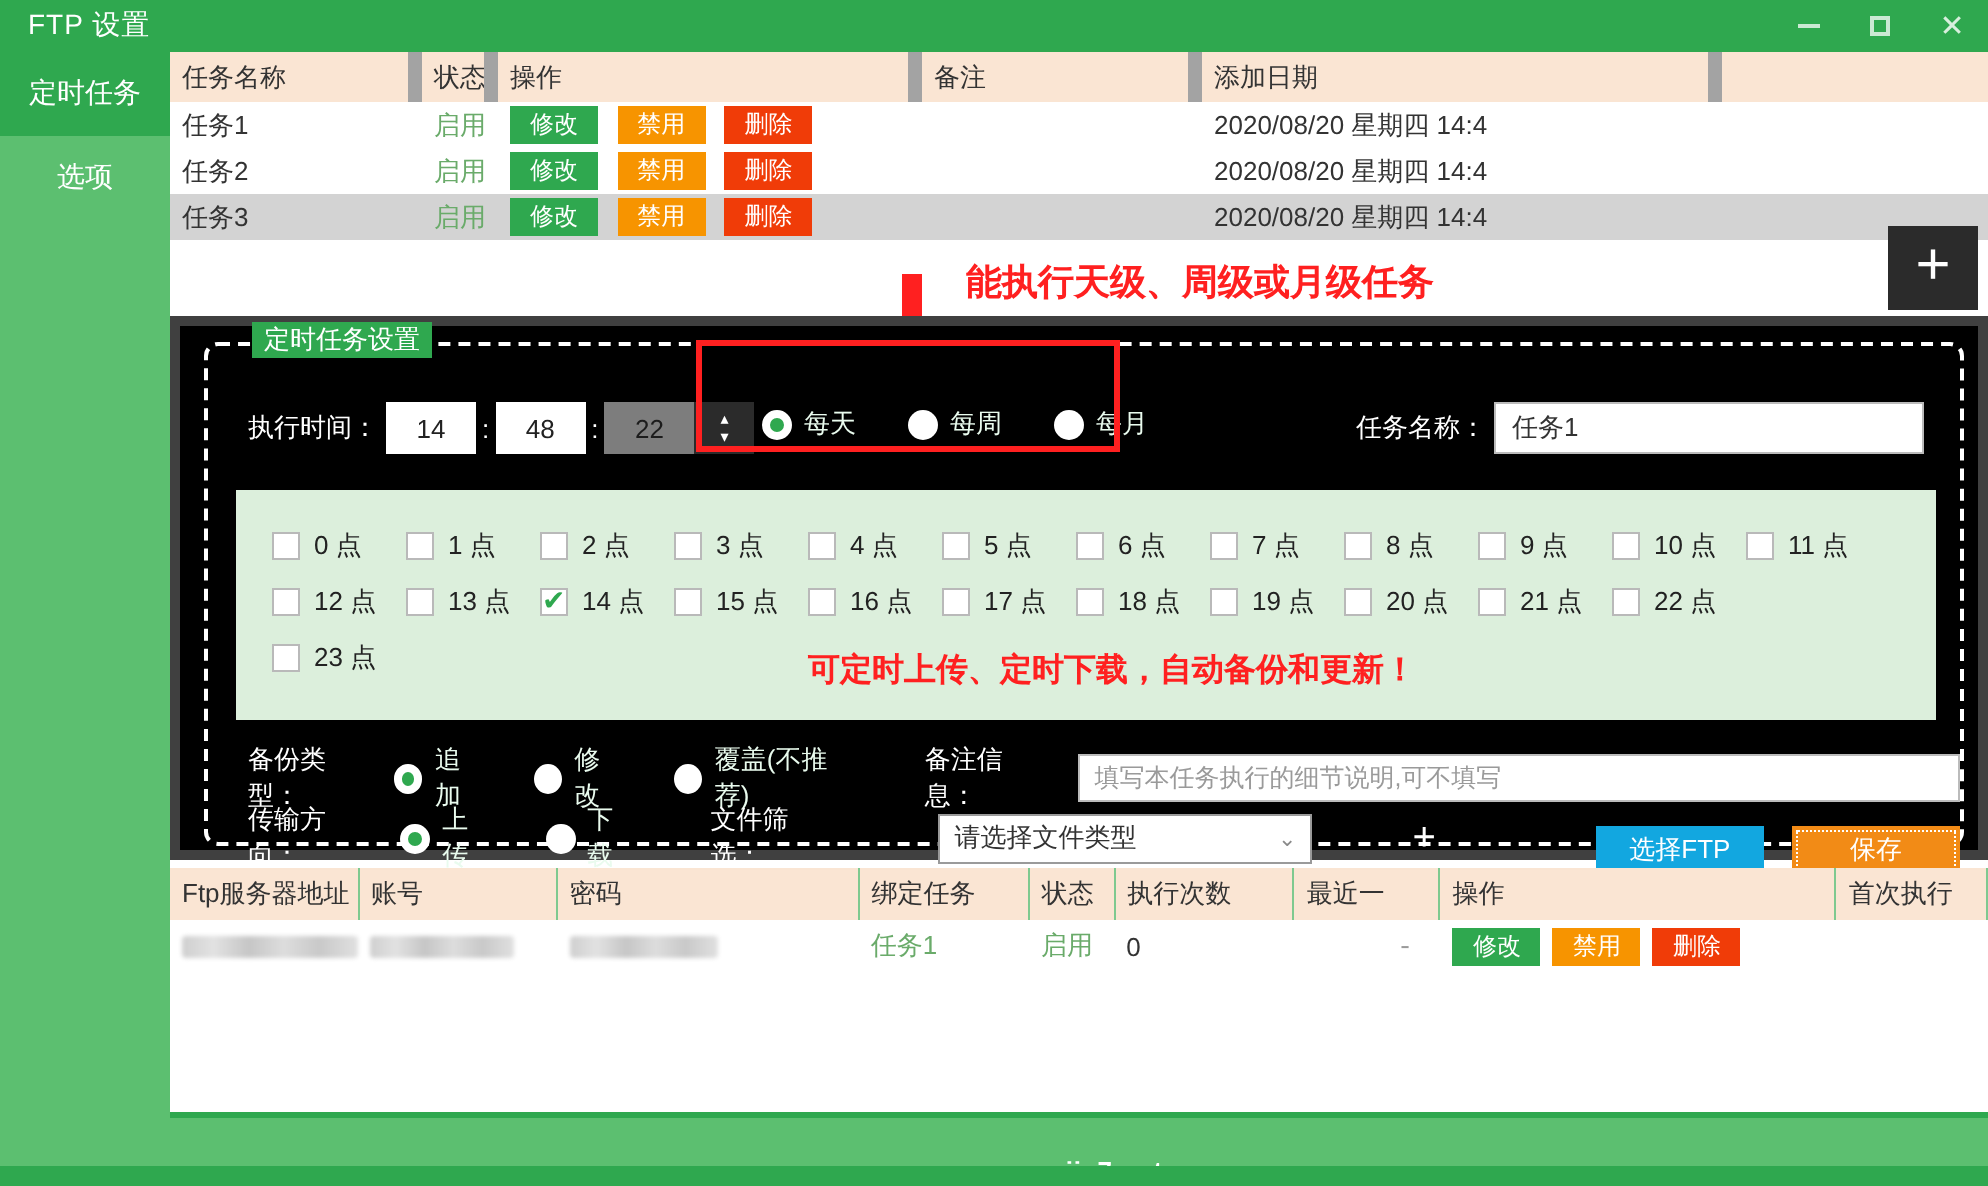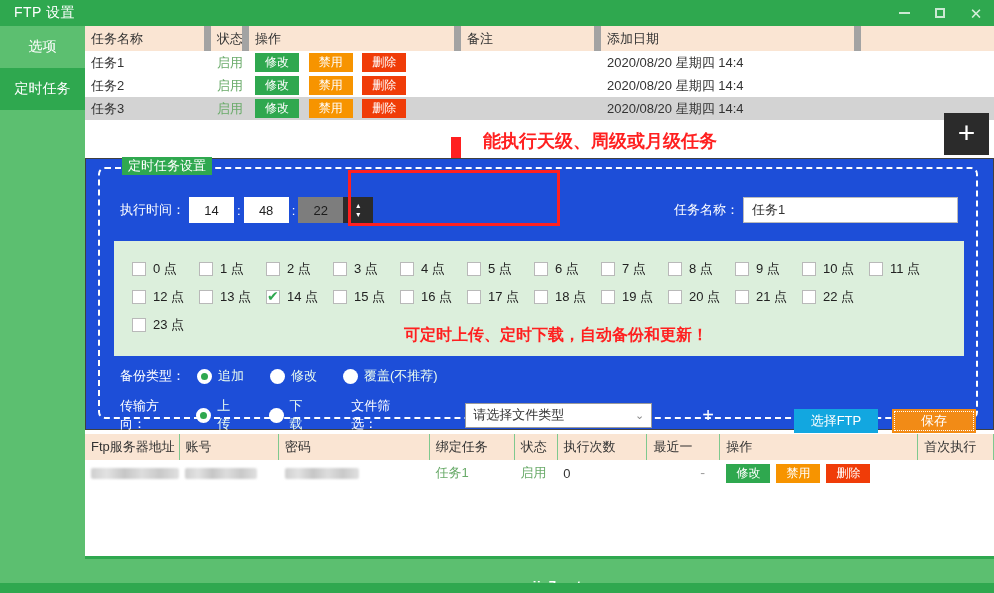--- a/index.html
+++ b/index.html
@@ -84,21 +84,21 @@
     border-top:18px solid #ff2020;
   }
   #redbox-radio {
     position:absolute; left:348px; top:170px; width:212px; height:56px;
     border:3px solid #ff2020;
   }
 
   
   #settings-outer {
     position:absolute; left:85px; top:158px; width:909px; height:272px;
-    border:1px solid #404040; background:#1d4ed8;
+    border:5px solid #404040; background:#000000;
   }
   #settings-inner {
     position:absolute; left:12px; top:8px; width:880px; height:252px;
     border:2px dashed #ffffff; border-radius:7px;
   }
   .panel-legend {
     position:absolute; left:22px; top:-12px; background:#2fa84f;
     color:#ffffff; font-size:13px; padding:0 6px;
   }
 
@@ -231,25 +231,25 @@
     <div class="wb">
         <i class="gl-max"></i>
       </div>
     <div class="wb">
         <span>✕</span>
       </div>
   </div>
 </div>
 
 <div id="sidebar">
+  <div class="side-item active">
+    <span>定时任务</span>
+  </div>
   <div class="side-item">
     <span>选项</span>
-  </div>
-  <div class="side-item active">
-    <span>定时任务</span>
   </div>
 </div>
 
 <div id="task-table">
   <div class="tt-row tt-head">
     <div class="c c-name">任务名称</div>
     <div class="c c-state">状态</div>
     <div class="c c-ops">操作</div>
     <div class="c c-remark">备注</div>
     <div class="c c-date">添加日期</div>
@@ -309,20 +309,34 @@
         <div class="tfield">48</div>
         <div class="tsep">:</div>
         <div class="tfield sel">22</div>
         <div class="spin">
           <span>▴</span>
           <span>▾</span>
         </div>
       </div>
     </div>
 
+    <div class="radios">
+      <div class="radio">
+        <i class="rdot on"></i>
+        <span>每天</span>
+      </div>
+      <div class="radio">
+        <i class="rdot"></i>
+        <span>每周</span>
+      </div>
+      <div class="radio">
+        <i class="rdot"></i>
+        <span>每月</span>
+      </div>
+    </div>
 
     <div class="task-name-row">
       <span class="lbl">任务名称：</span>
       <div class="tn-input">任务1</div>
     </div>
 
     <div id="hours">
       <div class="hrow">
         <div class="hitem">
             <i class="cbox"></i>
@@ -433,20 +447,24 @@
         <i class="rdot on"></i>
         <span>追加</span>
       </div>
       <div class="radio">
         <i class="rdot"></i>
         <span>修改</span>
       </div>
       <div class="radio">
         <i class="rdot"></i>
         <span>覆盖(不推荐)</span>
+      </div>
+      <div class="remark-wrap">
+        <span class="lbl">备注信息：</span>
+        <div class="remark-input">填写本任务执行的细节说明,可不填写</div>
       </div>
     </div>
 
     <div class="orow" id="orow2">
       <span class="lbl">传输方向：</span>
       <div class="radio">
         <i class="rdot on"></i>
         <span>上传</span>
       </div>
       <div class="radio">

